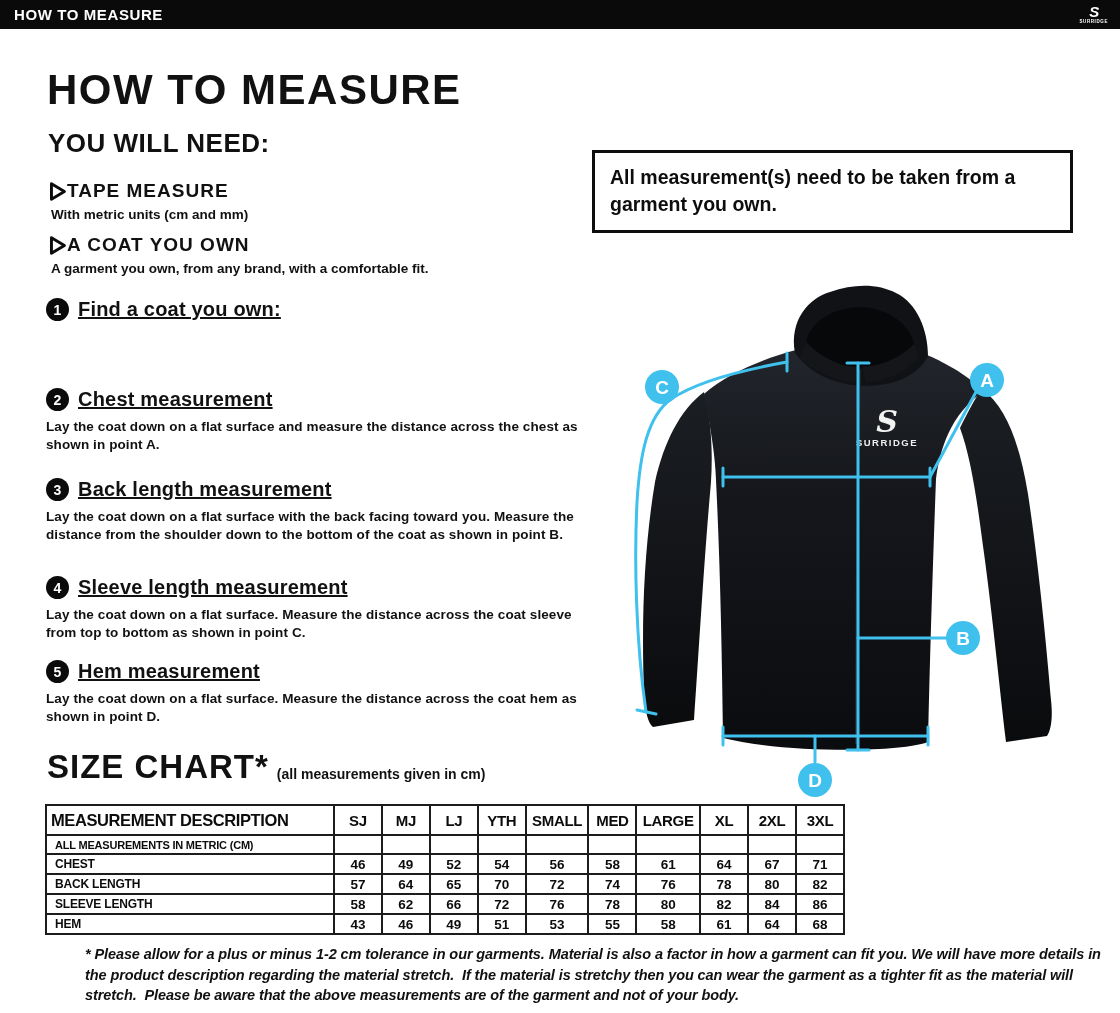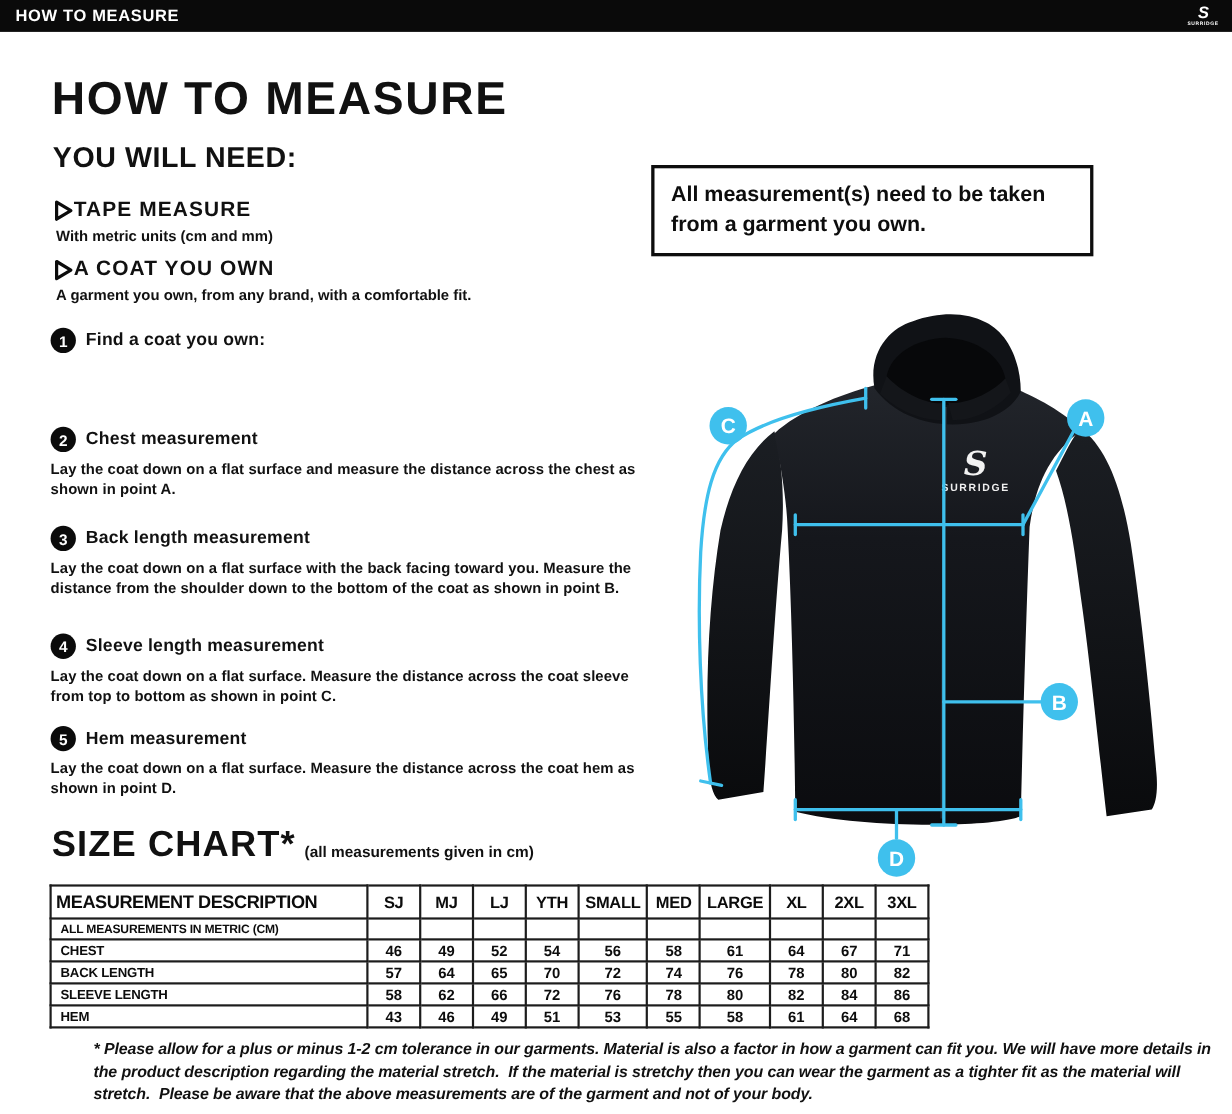--- a/index.html
+++ b/index.html
@@ -32,28 +32,28 @@
   .need-1 { position:absolute; left:48px; top:180px; }
   .need-2 { position:absolute; left:48px; top:234px; }
   .tri-icon { width:19px; height:21px; flex:0 0 auto; }
 
   .step { position:absolute; left:46px; width:548px; }
   .step-head { display:flex; align-items:center; gap:9px; }
   .badge {
     width:23px; height:23px; border-radius:50%; background:#0b0b0b; color:#fff;
     font-size:14px; font-weight:bold; display:flex; align-items:center; justify-content:center; flex:0 0 auto;
   }
-  .step-title { font-size:16px; font-weight:800; letter-spacing:.2px; color:#111; }
+  .step-title { font-size:20px; font-weight:800; letter-spacing:.2px; color:#111;text-decoration:underline; }
   .step-body { font-size:13.5px; font-weight:bold; line-height:18px; color:#111; margin-top:7px; letter-spacing:.1px; }
   .step-1 { top:298px; } .step-2 { top:388px; } .step-3 { top:478px; }
   .step-4 { top:576px; } .step-5 { top:660px; }
 
   
   .note-box {
-    position:absolute; left:592px; top:150px; width:402px; height:83px;
+    position:absolute; left:592px; top:150px; width:481px; height:83px;
     border:3px solid #0d0d0d; padding:11px 15px; background:#fff;
     font-size:19.5px; font-weight:bold; line-height:27px; color:#0d0d0d;
   }
 
   
   .diagram { position:absolute; left:585px; top:278px; width:495px; height:530px; }
 
   
   .size-chart-head { position:absolute; left:47px; top:748px; display:flex; align-items:flex-end; }
   .size-chart-title { font-size:33px; font-weight:800; letter-spacing:1px; color:#111; }

